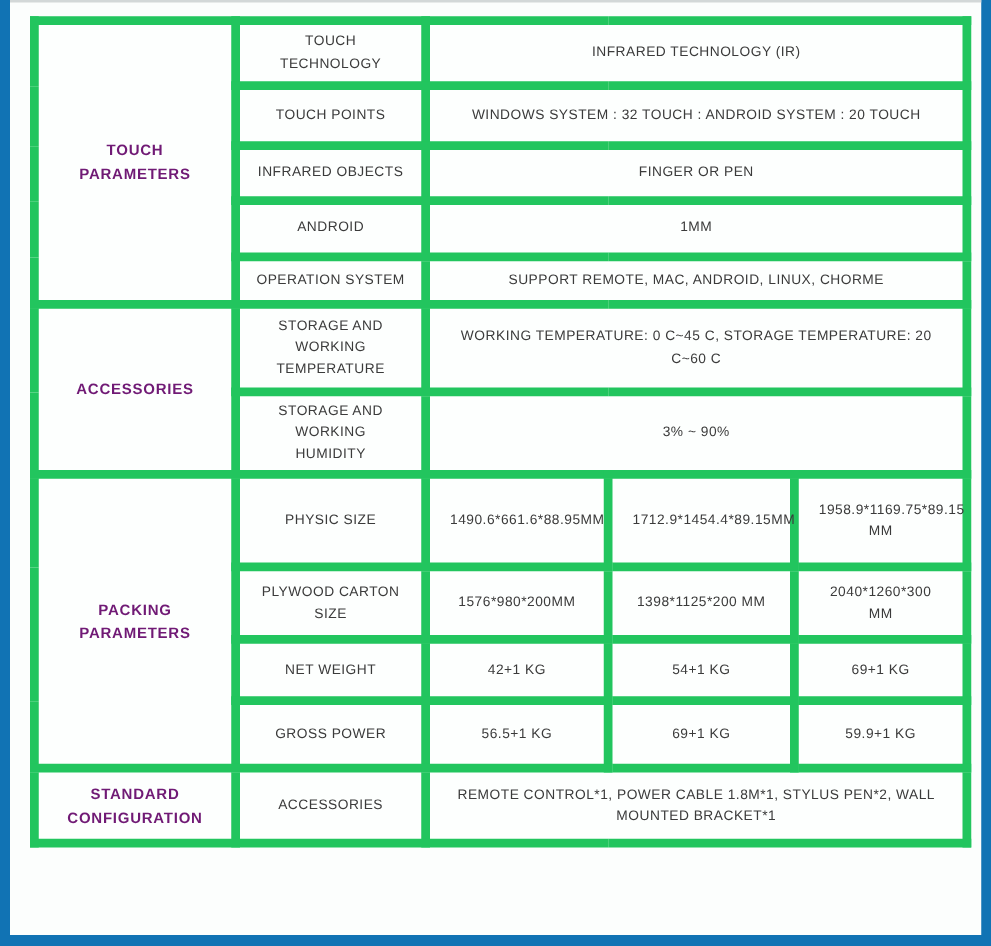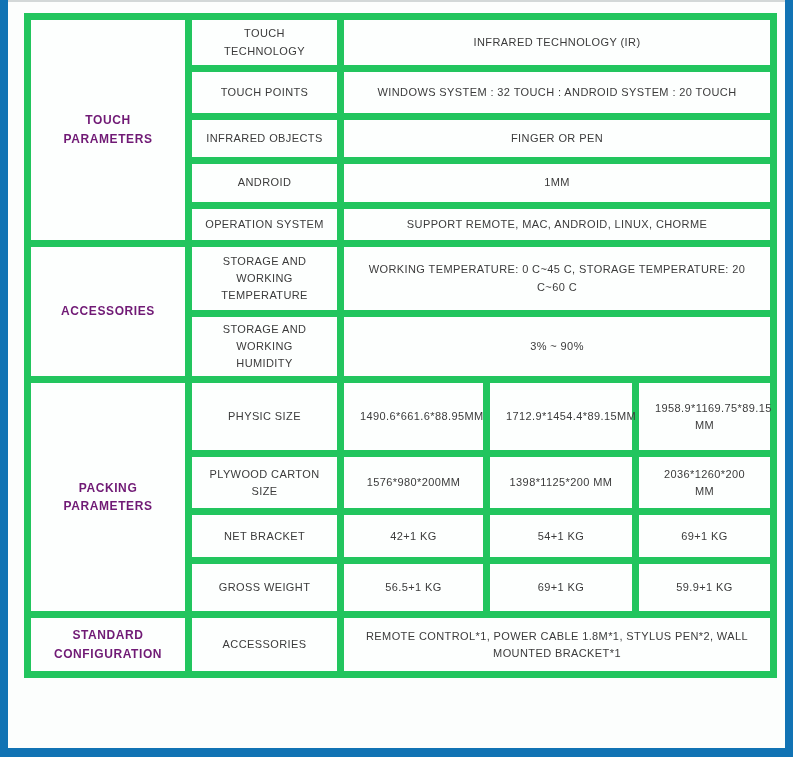--- a/index.html
+++ b/index.html
@@ -108,30 +108,30 @@
 PARAMETERS</td>
         <td class="param">PHYSIC SIZE</td>
         <td class="value">1490.6*661.6*88.95MM</td>
         <td class="value">1712.9*1454.4*89.15MM</td>
         <td class="value">1958.9*1169.75*89.15 MM</td>
       </tr>
       <tr style="height:58px">
         <td class="param">PLYWOOD CARTON SIZE</td>
         <td class="value">1576*980*200MM</td>
         <td class="value">1398*1125*200 MM</td>
-        <td class="value">2036*1260*200 MM</td>
+        <td class="value">2040*1260*300 MM</td>
       </tr>
       <tr style="height:49px">
-        <td class="param">NET BRACKET</td>
+        <td class="param">NET WEIGHT</td>
         <td class="value">42+1 KG</td>
         <td class="value">54+1 KG</td>
         <td class="value">69+1 KG</td>
       </tr>
       <tr style="height:54px">
-        <td class="param">GROSS WEIGHT</td>
+        <td class="param">GROSS POWER</td>
         <td class="value">56.5+1 KG</td>
         <td class="value">69+1 KG</td>
         <td class="value">59.9+1 KG</td>
       </tr>
 
       <tr style="height:60px">
         <td class="section">STANDARD
 CONFIGURATION</td>
         <td class="param">ACCESSORIES</td>
         <td class="value" colspan="3">REMOTE CONTROL*1, POWER CABLE 1.8M*1, STYLUS PEN*2, WALL MOUNTED BRACKET*1</td>

